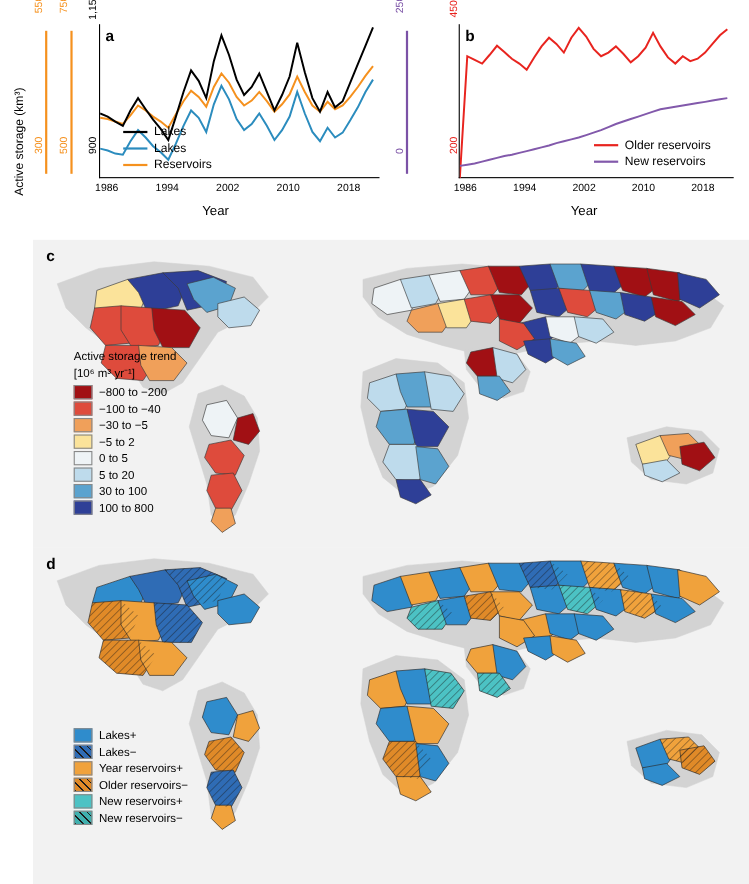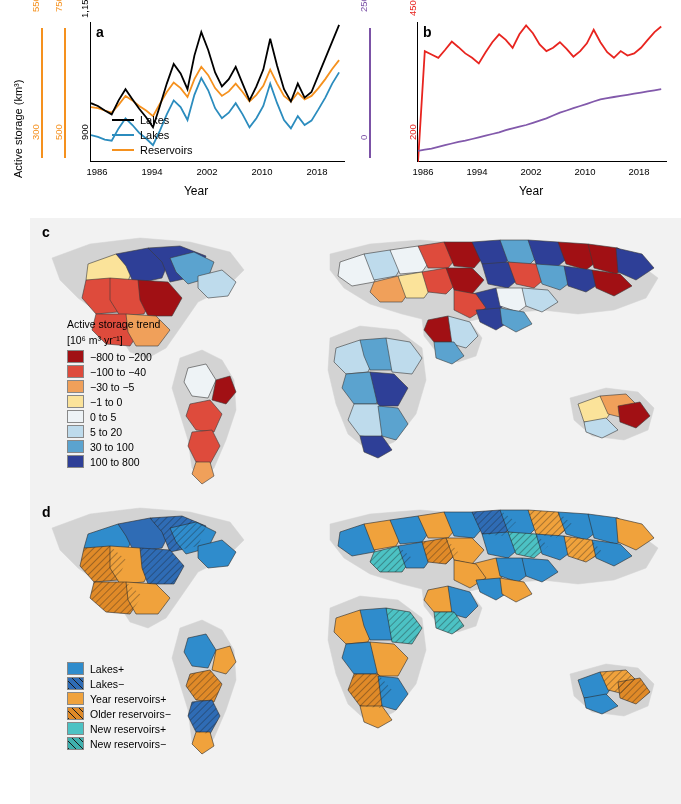--- a/index.html
+++ b/index.html
@@ -121,20 +121,30 @@
 
     <div class="xticks" style="left:0;top:156px;position:absolute;width:326px;height:14px;">
       <div class="xt" style="left:68px;">1986</div>
       <div class="xt" style="left:122px;">1994</div>
       <div class="xt" style="left:176px;">2002</div>
       <div class="xt" style="left:230px;">2010</div>
       <div class="xt" style="left:284px;">2018</div>
     </div>
     <div class="axis-title" style="position:absolute;left:176px;top:174px;transform:translateX(-50%);">Year</div>
 
+    <div class="legend-box" style="left:185px;top:116px;">
+      <div class="legend-row">
+        <span class="legend-line" style="border-top-color:#e8241f;"></span>
+        <span class="legend-txt">Older reservoirs</span>
+      </div>
+      <div class="legend-row">
+        <span class="legend-line" style="border-top-color:#8259ab;"></span>
+        <span class="legend-txt">New reservoirs</span>
+      </div>
+    </div>
   </div>
 
   <div class="mapwrap" id="mapC">
     <div class="map-letter">c</div>
 
     <svg width="651" height="280" viewBox="0 0 651 280">
       <defs>
         <pattern id="hatchC" width="6" height="6" patternTransform="rotate(45)" patternUnits="userSpaceOnUse">
           <line x1="0" y1="0" x2="0" y2="6" stroke="#2b2b2b" stroke-width="1"></line>
         </pattern>
@@ -220,21 +230,21 @@
       <div class="lrow">
           <span class="swatch" style="background:#de4b3c"></span>
           <span>−100 to −40</span>
         </div>
       <div class="lrow">
           <span class="swatch" style="background:#f0a05a"></span>
           <span>−30 to −5</span>
         </div>
       <div class="lrow">
           <span class="swatch" style="background:#fbe39a"></span>
-          <span>−1 to 0</span>
+          <span>−5 to 2</span>
         </div>
       <div class="lrow">
           <span class="swatch" style="background:#eef3f6"></span>
           <span>0 to 5</span>
         </div>
       <div class="lrow">
           <span class="swatch" style="background:#bedbec"></span>
           <span>5 to 20</span>
         </div>
       <div class="lrow">

